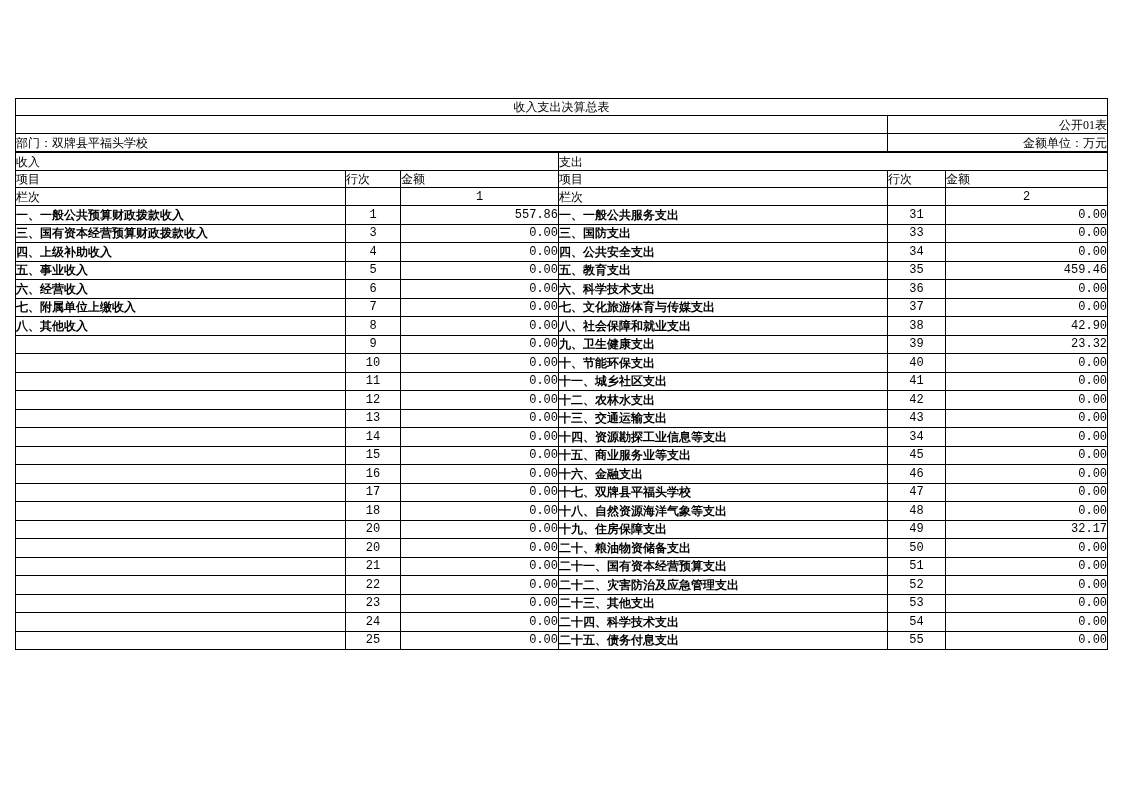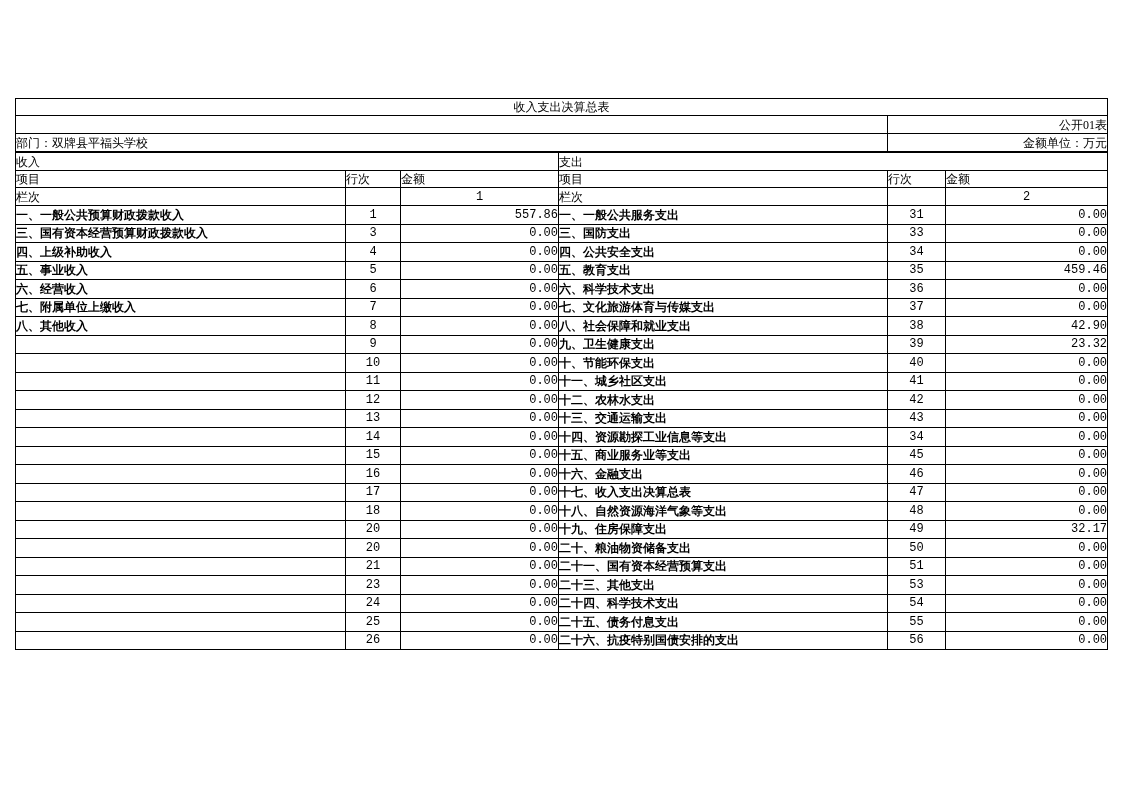--- a/index.html
+++ b/index.html
@@ -260,21 +260,21 @@
     <td class="amount">0.00</td>
     <td class="item">十六、金融支出</td>
     <td class="line">46</td>
     <td class="amount">0.00</td>
   </tr>
 
   <tr>
     <td class="item"></td>
     <td class="line">17</td>
     <td class="amount">0.00</td>
-    <td class="item">十七、收入支出决算总表</td>
+    <td class="item">十七、双牌县平福头学校</td>
     <td class="line">47</td>
     <td class="amount">0.00</td>
   </tr>
 
   <tr>
     <td class="item"></td>
     <td class="line">18</td>
     <td class="amount">0.00</td>
     <td class="item">十八、自然资源海洋气象等支出</td>
     <td class="line">48</td>
@@ -301,20 +301,28 @@
 
   <tr>
     <td class="item"></td>
     <td class="line">21</td>
     <td class="amount">0.00</td>
     <td class="item">二十一、国有资本经营预算支出</td>
     <td class="line">51</td>
     <td class="amount">0.00</td>
   </tr>
 
+  <tr>
+    <td class="item"></td>
+    <td class="line">22</td>
+    <td class="amount">0.00</td>
+    <td class="item">二十二、灾害防治及应急管理支出</td>
+    <td class="line">52</td>
+    <td class="amount">0.00</td>
+  </tr>
 
   <tr>
     <td class="item"></td>
     <td class="line">23</td>
     <td class="amount">0.00</td>
     <td class="item">二十三、其他支出</td>
     <td class="line">53</td>
     <td class="amount">0.00</td>
   </tr>
 
@@ -329,23 +337,15 @@
 
   <tr>
     <td class="item"></td>
     <td class="line">25</td>
     <td class="amount">0.00</td>
     <td class="item">二十五、债务付息支出</td>
     <td class="line">55</td>
     <td class="amount">0.00</td>
   </tr>
 
-  <tr>
-    <td class="item"></td>
-    <td class="line">26</td>
-    <td class="amount">0.00</td>
-    <td class="item">二十六、抗疫特别国债安排的支出</td>
-    <td class="line">56</td>
-    <td class="amount">0.00</td>
-  </tr>
 </tbody>
   </table>
 </div>
 
 </body></html>

